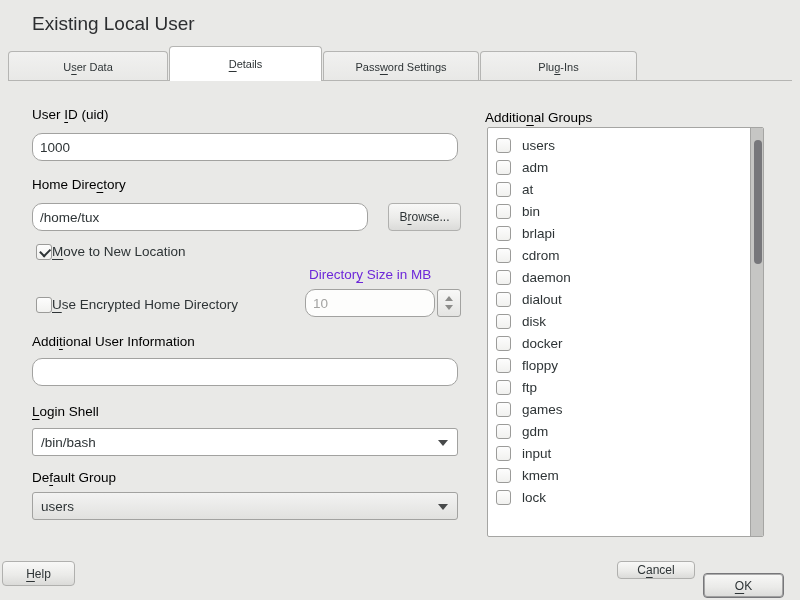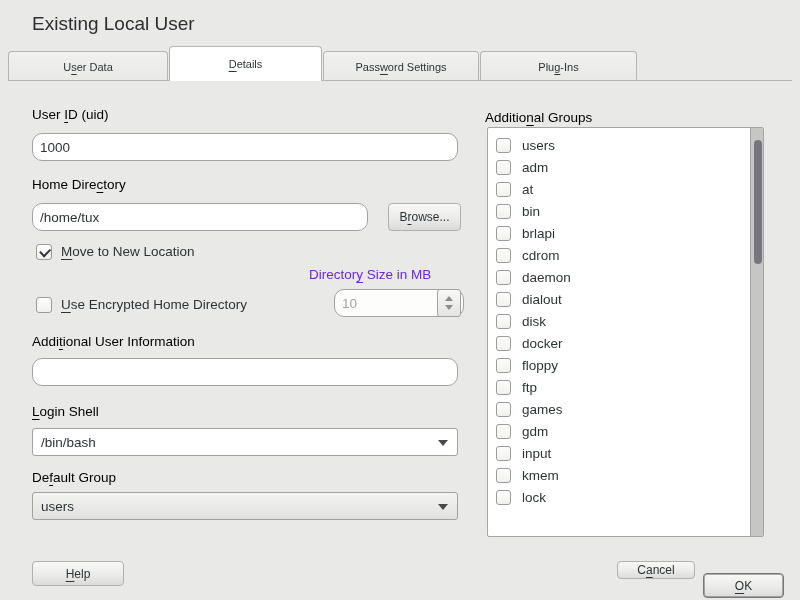--- a/index.html
+++ b/index.html
@@ -27,31 +27,31 @@
   .tab.active{top:0;height:35px;background:#ffffff;z-index:2;}
 
   
   .label{position:absolute;font-size:13.5px;color:#000000;white-space:nowrap;}
   .label.disabled{color:#6d28d9;}
   .input{
     position:absolute;box-sizing:border-box;height:28px;
     background:#fff;border:1px solid #a2a2a0;border-radius:10px;
     padding:0 7px;font-size:13.5px;font-family:inherit;color:#2e3436;outline:none;
   }
-  .input:disabled{color:#a3a3a1;background:#fdfdfc;margin-left:29px;}
+  .input:disabled{color:#a3a3a1;background:#fdfdfc;}
   .btn{
     position:absolute;box-sizing:border-box;
     background:linear-gradient(#f8f8f7,#ebebe9 55%,#dbdbd9);
     border:1px solid #b0b0ae;border-radius:4px;
     display:flex;align-items:center;justify-content:center;
     font-size:12px;color:#2e3436;cursor:default;white-space:nowrap;
   }
   .btn.focused{border:1px solid #77777a;box-shadow:inset 0 0 0 1px rgba(110,110,112,.55);}
 
-  .checkrow{position:absolute;display:flex;align-items:center;gap:9px;height:17px;}
+  .checkrow{position:absolute;display:flex;align-items:center;height:17px;}
   .checkbox{
     width:16px;height:16px;box-sizing:border-box;flex:none;
     background:linear-gradient(#fdfdfd,#f1f1ef);
     border:1px solid #9b9b99;border-radius:3px;position:relative;
   }
   .checkbox.on::after{
     content:"";position:absolute;left:2.5px;top:3px;width:8px;height:4.5px;
     border-left:2px solid #2e3436;border-bottom:2px solid #2e3436;
     transform:rotate(-45deg);
   }
@@ -242,21 +242,21 @@
   <div class="group-row">
     <span class="checkbox"></span>
     <span class="group-label">lock</span>
   </div>
 </div>
   <div class="scrollbar">
     <div class="scroll-thumb"></div>
   </div>
 </div>
 
-<div class="btn" style="left:32px;top:561px;width:92px;height:25px">
+<div class="btn" style="left:2px;top:561px;width:73px;height:25px">
   <span><span class="mn">H</span>elp</span>
 </div>
 <div class="btn" style="left:617px;top:561px;width:78px;height:18px">
   <span>C<span class="mn">a</span>ncel</span>
 </div>
 <div class="btn focused" style="left:703px;top:573px;width:81px;height:25px">
   <span><span class="mn">O</span>K</span>
 </div>
 
 </body></html>

